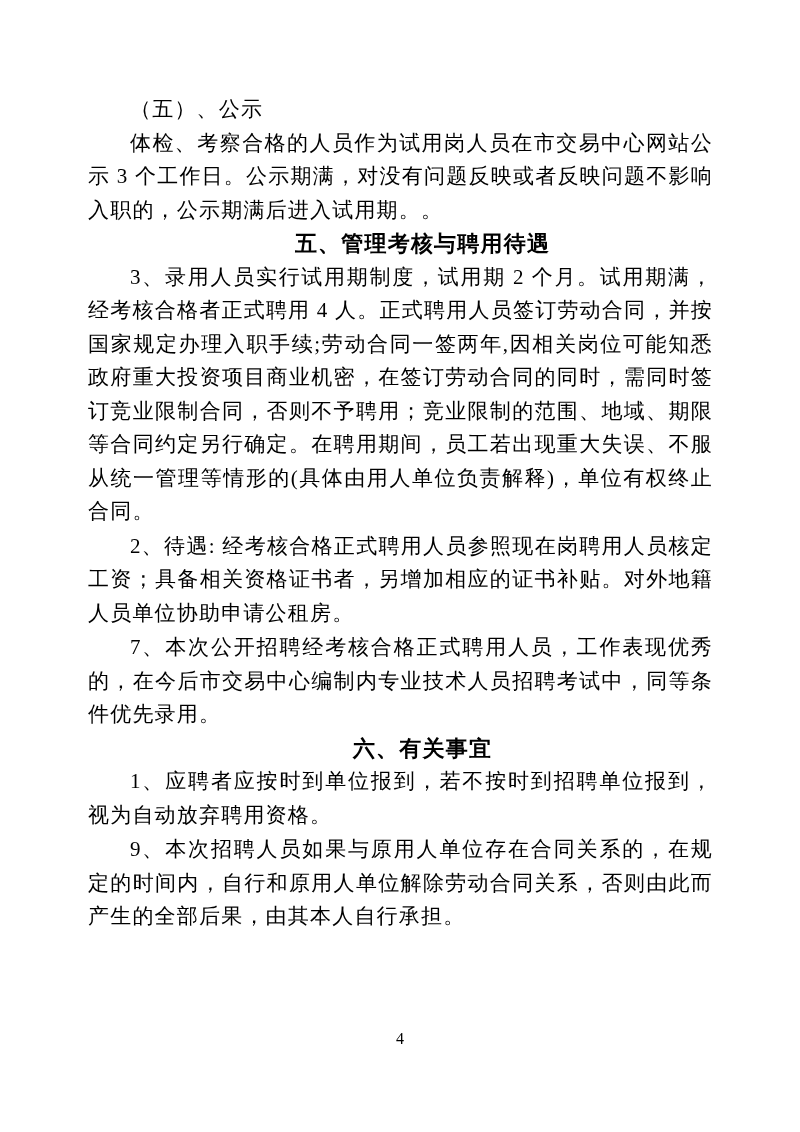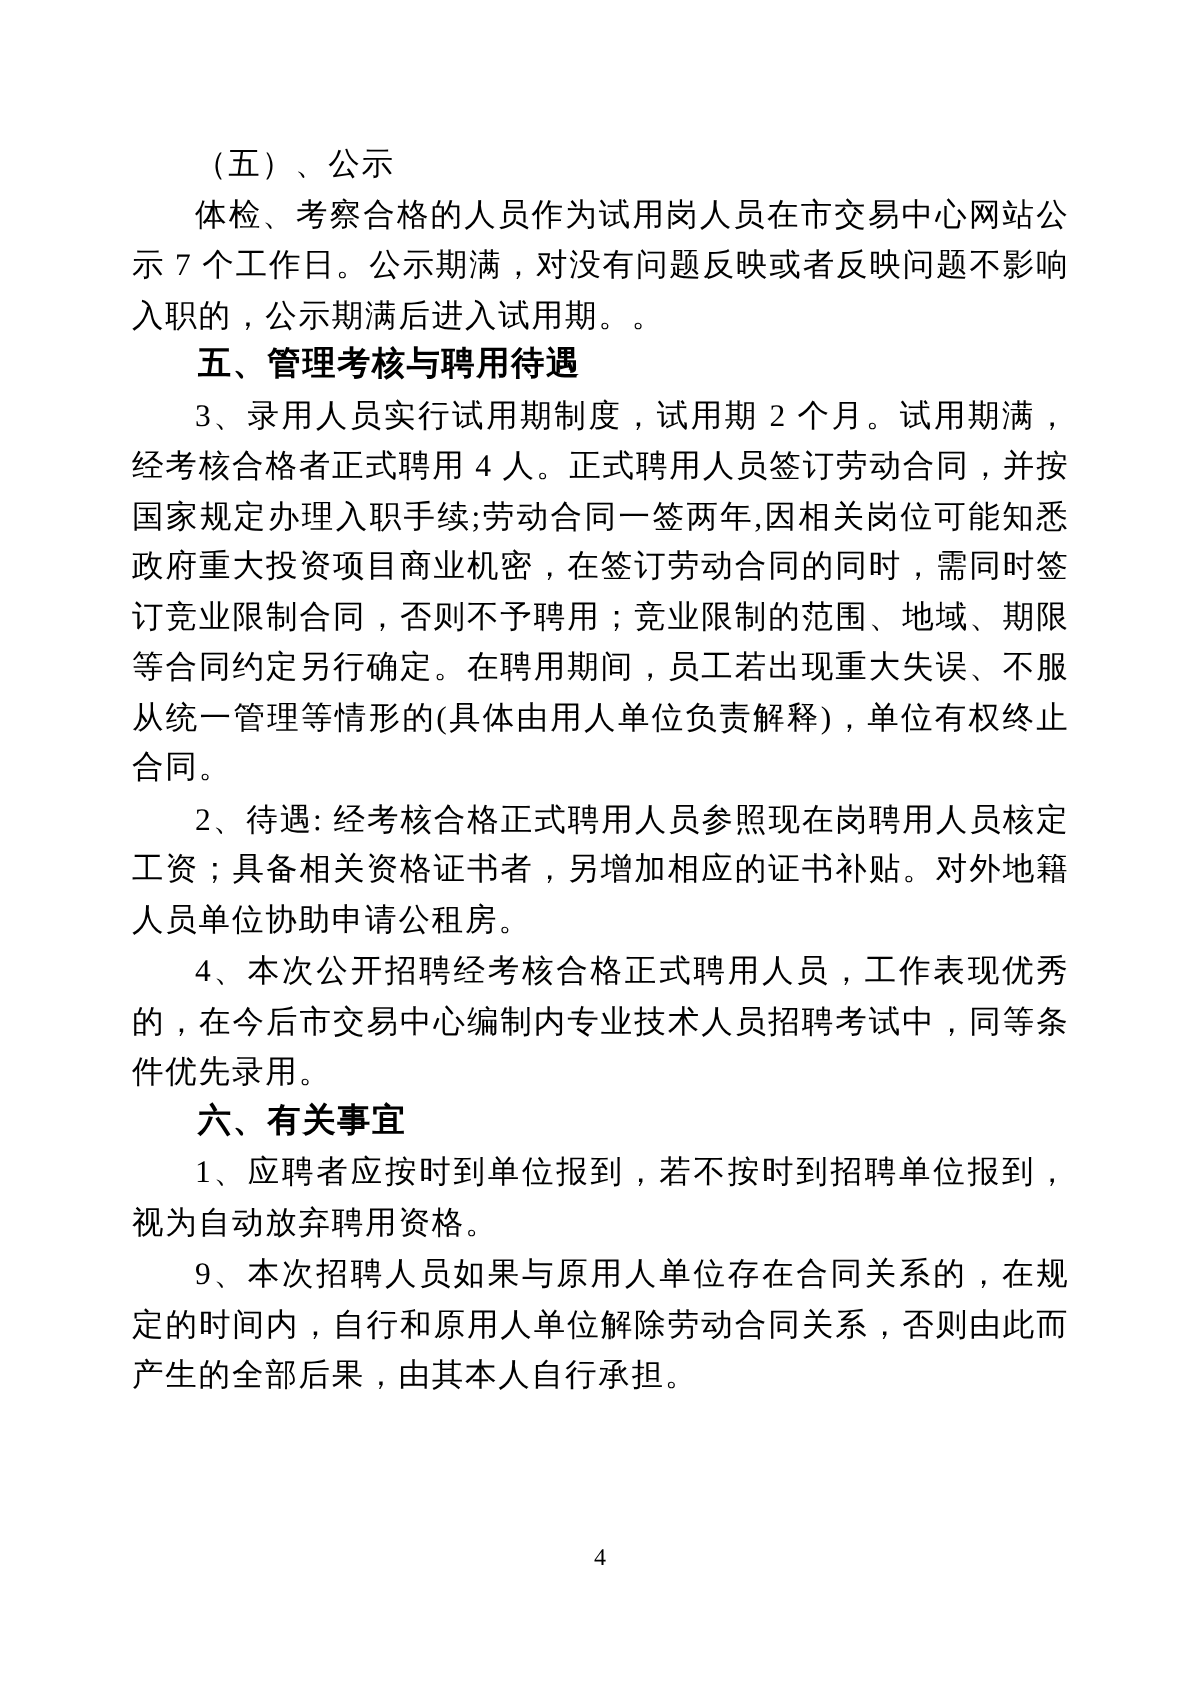--- a/index.html
+++ b/index.html
@@ -28,24 +28,24 @@
   .block {
     font-size: 21px;
     line-height: 33.5px;
     text-align: justify;
     text-justify: inter-ideograph;
     text-indent: 2em;
     letter-spacing: 1.2px;
     color: #000000;
   }
   .block.heading {
-    font-family: Liberation Mono, monospace;
+    font-family: Liberation Sans, sans-serif;
     font-weight: bold;
     font-size: 22px;
-    text-align: left;
+    text-align: center;
   }
   .block.subheading {
     text-align: left;
   }
   .block.spaced {
     margin-top: 1px;
   }
   .page-number {
     position: absolute;
     top: 1029px;
@@ -57,23 +57,23 @@
     font-family: "Liberation Serif", "DejaVu Serif", serif;
     color: #000000;
   }
 </style>
 </head>
 <body>
 
 <div class="page">
   <div class="doc-body" id="doc-body">
       <div class="block subheading">（五）、公示</div>
-      <div class="block paragraph">体检、考察合格的人员作为试用岗人员在市交易中心网站公示 7 个工作日。公示期满，对没有问题反映或者反映问题不影响入职的，公示期满后进入试用期。。</div>
+      <div class="block paragraph">体检、考察合格的人员作为试用岗人员在市交易中心网站公示 3 个工作日。公示期满，对没有问题反映或者反映问题不影响入职的，公示期满后进入试用期。。</div>
       <div class="block heading">五、管理考核与聘用待遇</div>
       <div class="block paragraph">3、录用人员实行试用期制度，试用期 2 个月。试用期满，经考核合格者正式聘用 4 人。正式聘用人员签订劳动合同，并按国家规定办理入职手续;劳动合同一签两年,因相关岗位可能知悉政府重大投资项目商业机密，在签订劳动合同的同时，需同时签订竞业限制合同，否则不予聘用；竞业限制的范围、地域、期限等合同约定另行确定。在聘用期间，员工若出现重大失误、不服从统一管理等情形的(具体由用人单位负责解释)，单位有权终止合同。</div>
       <div class="block paragraph spaced">2、待遇: 经考核合格正式聘用人员参照现在岗聘用人员核定工资；具备相关资格证书者，另增加相应的证书补贴。对外地籍人员单位协助申请公租房。</div>
-      <div class="block paragraph spaced">4、本次公开招聘经考核合格正式聘用人员，工作表现优秀的，在今后市交易中心编制内专业技术人员招聘考试中，同等条件优先录用。</div>
+      <div class="block paragraph spaced">7、本次公开招聘经考核合格正式聘用人员，工作表现优秀的，在今后市交易中心编制内专业技术人员招聘考试中，同等条件优先录用。</div>
       <div class="block heading">六、有关事宜</div>
       <div class="block paragraph">1、应聘者应按时到单位报到，若不按时到招聘单位报到，视为自动放弃聘用资格。</div>
       <div class="block paragraph spaced">9、本次招聘人员如果与原用人单位存在合同关系的，在规定的时间内，自行和原用人单位解除劳动合同关系，否则由此而产生的全部后果，由其本人自行承担。</div>
     </div>
   <div class="page-number">4</div>
 </div>
 
 </body></html>

